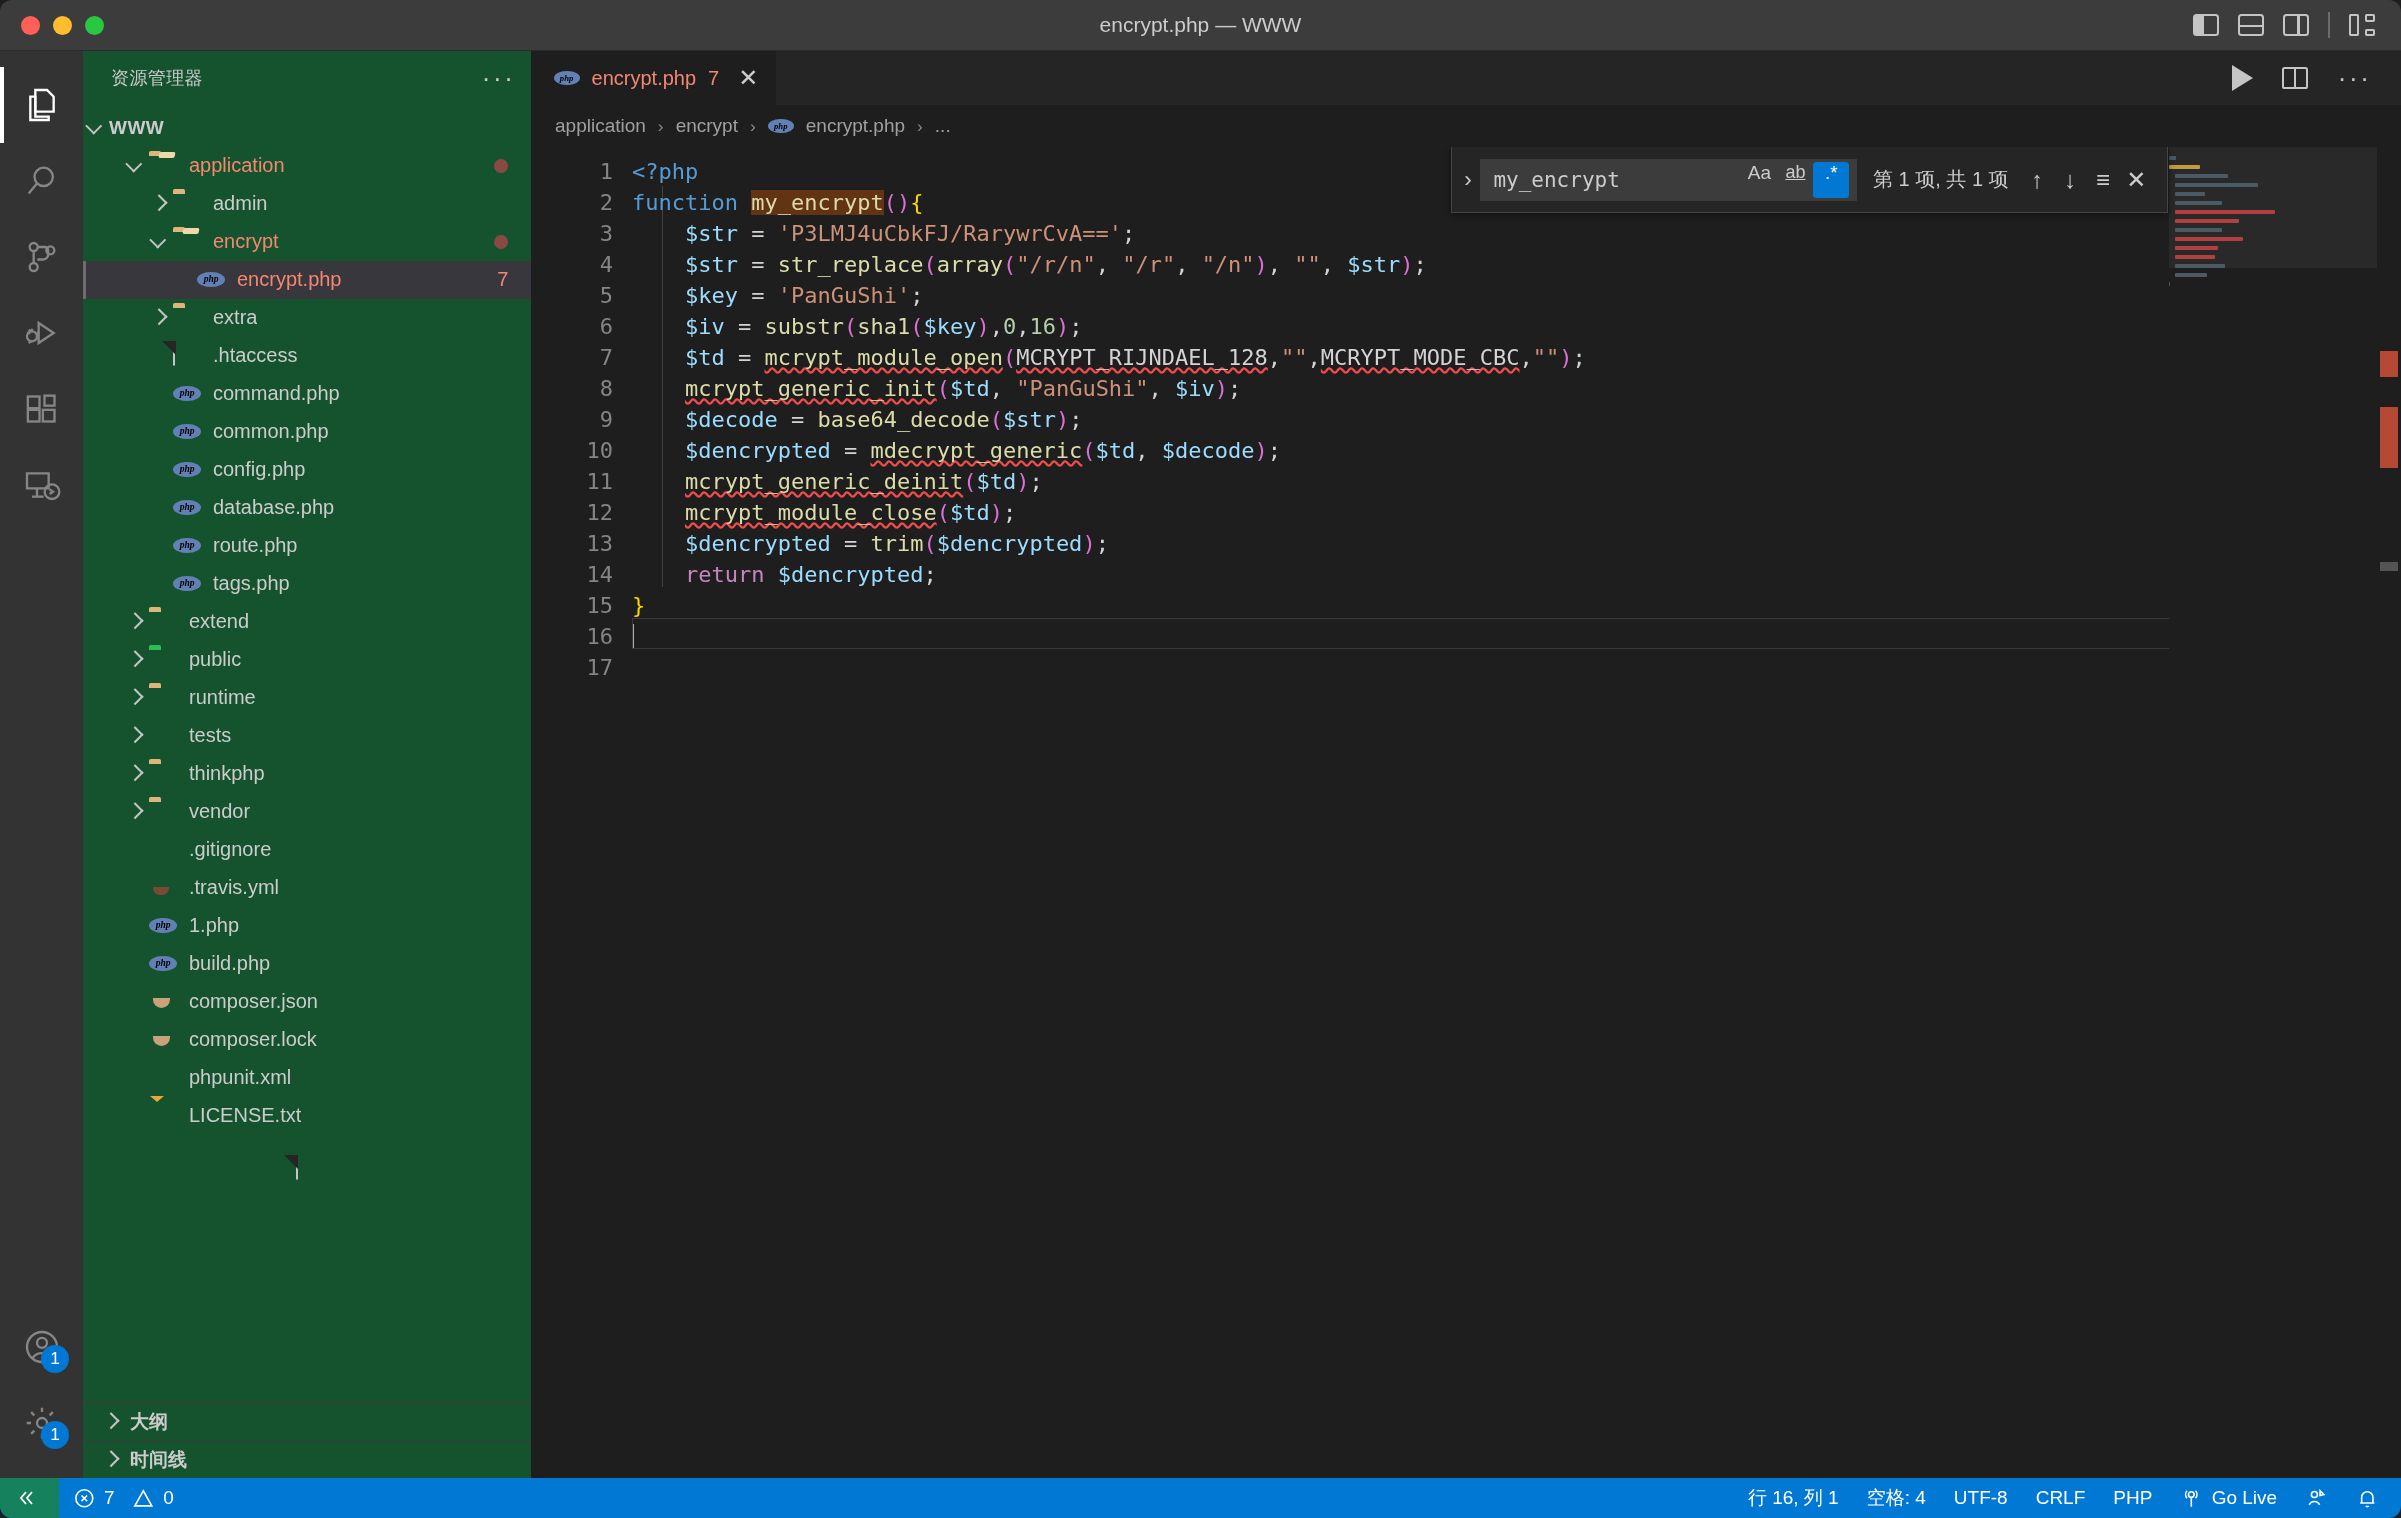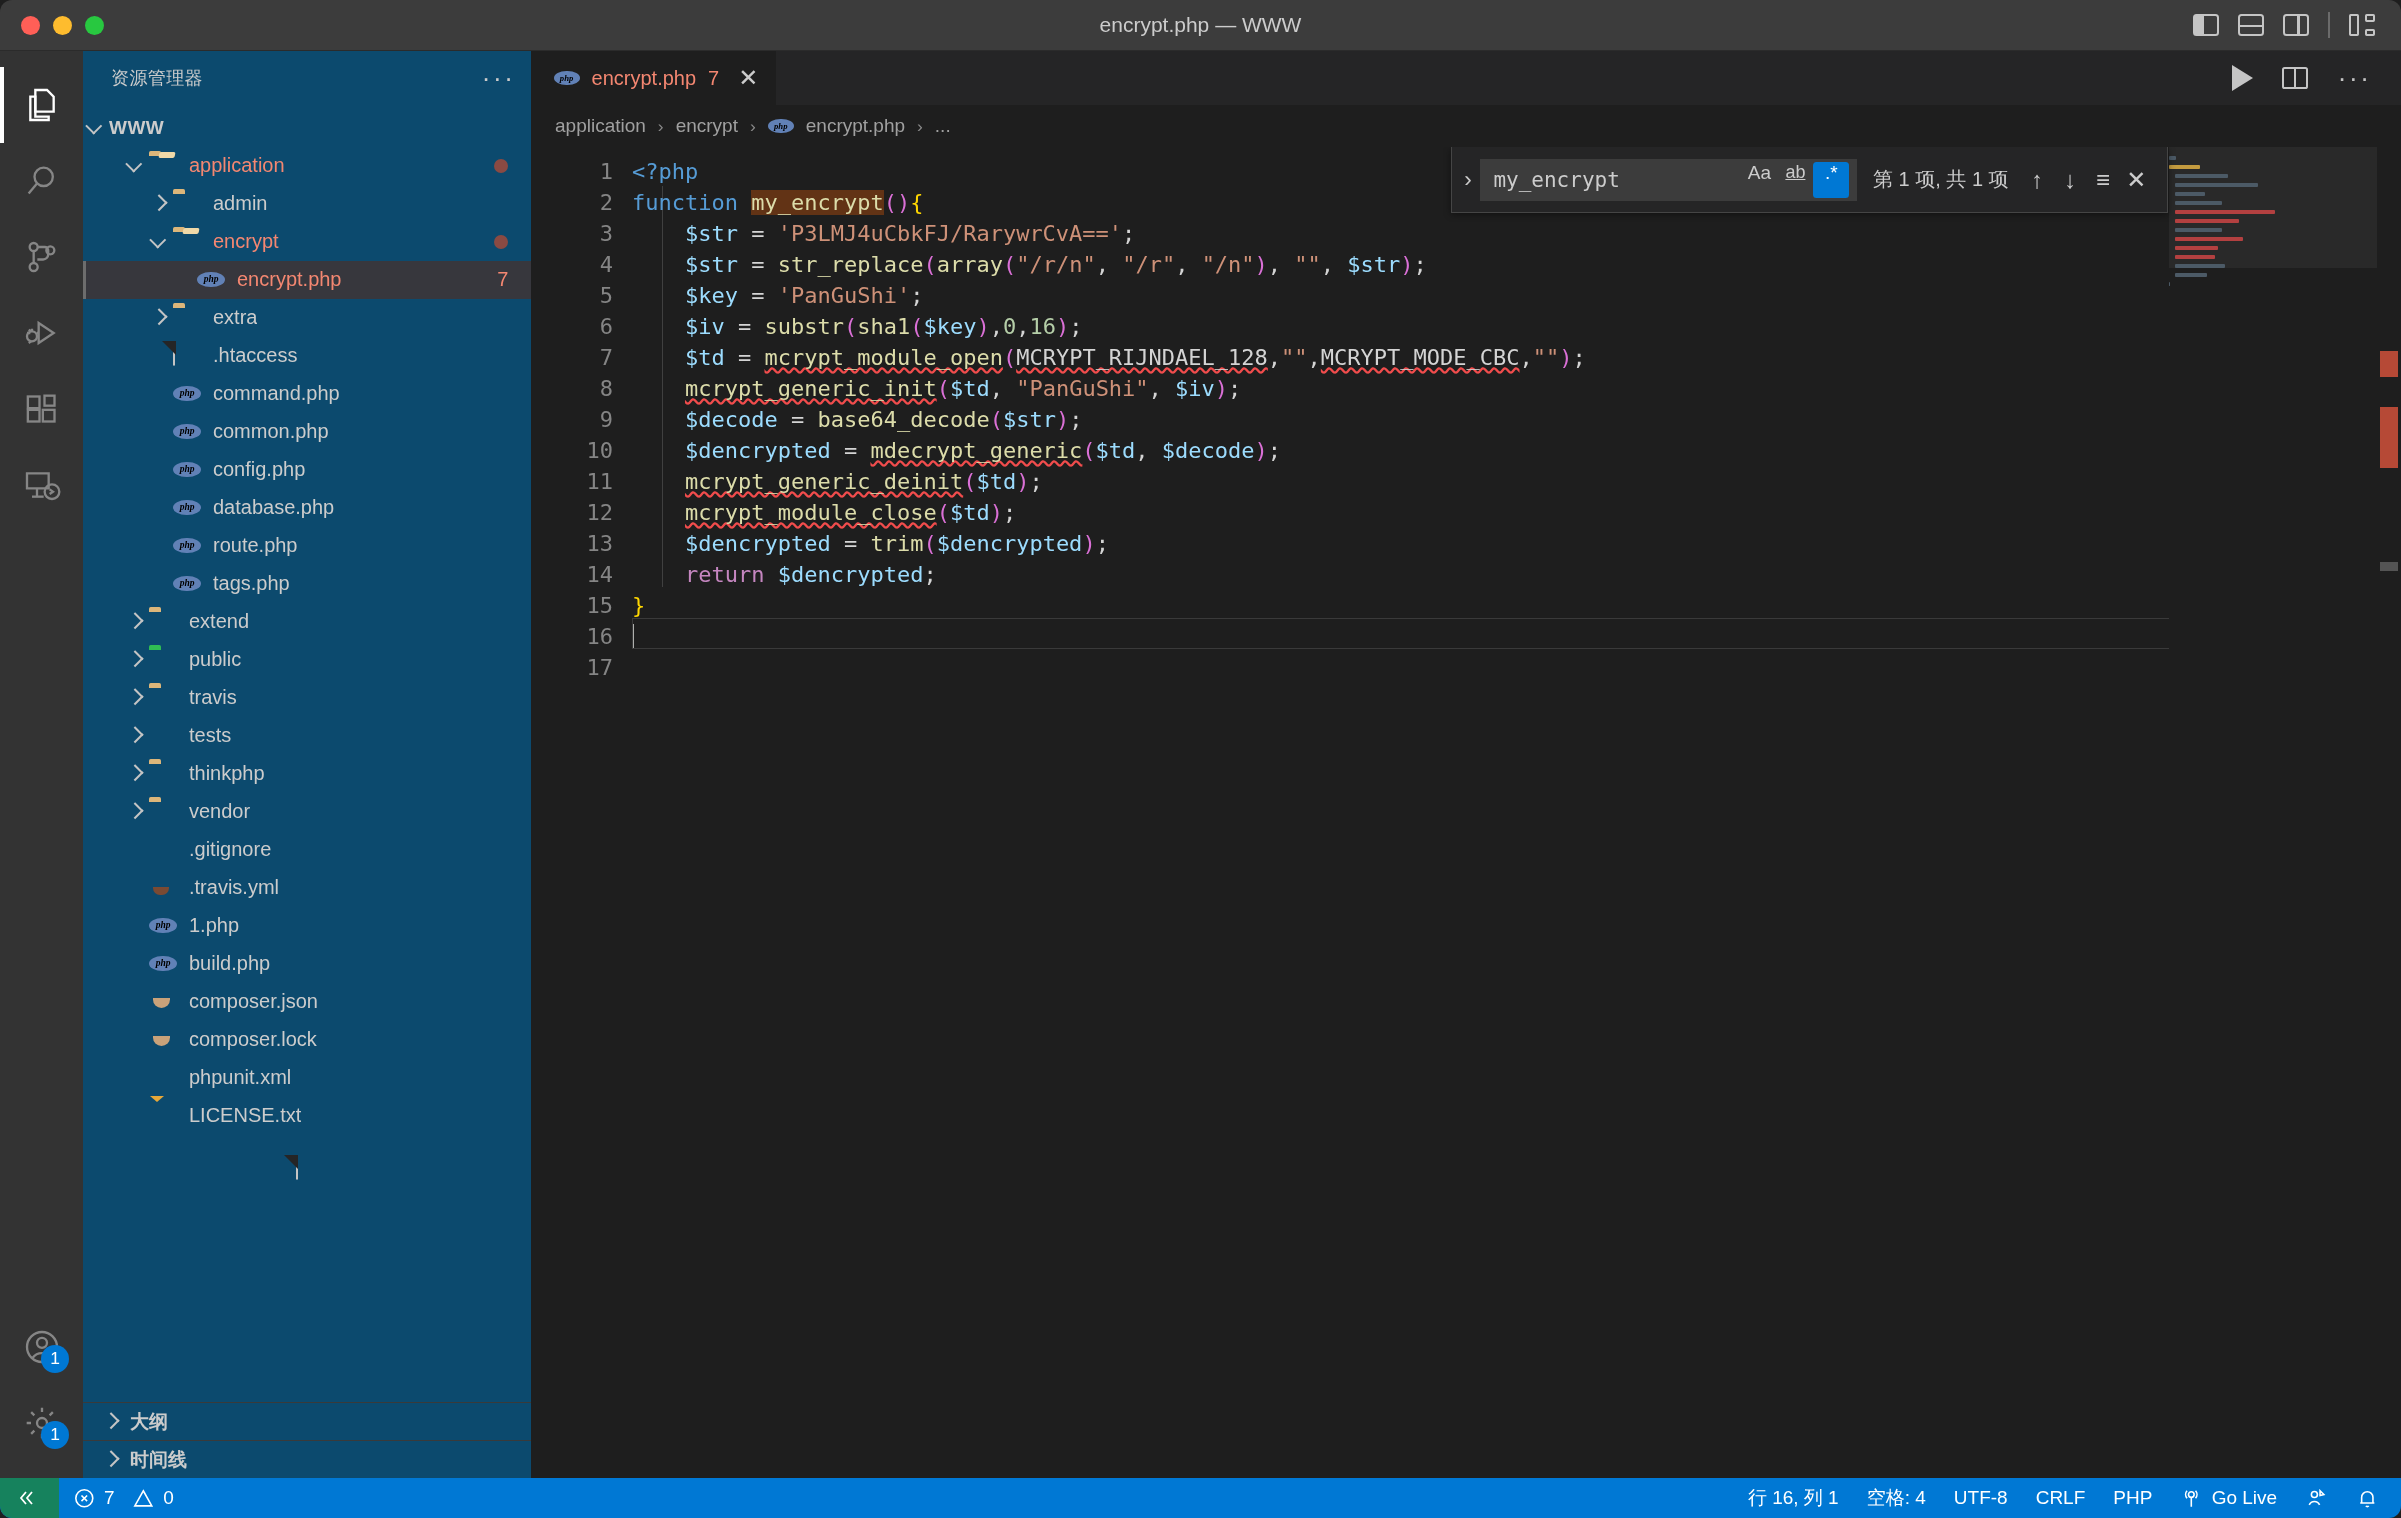--- a/index.html
+++ b/index.html
@@ -58,21 +58,21 @@
   .act-spacer{flex:1;}
   .badge{
     position:absolute; right:14px; bottom:12px;
     background:#0078d4; color:#fff; font-size:17.4px; line-height:1;
     min-width:28px; height:28px; border-radius:14px;
     display:flex; align-items:center; justify-content:center; font-weight:400;
   }
 
   
   .sidebar{
-    width:448px; flex:0 0 448px; background:#0c4a6e;
+    width:448px; flex:0 0 448px; background:#14532d;
     display:flex; flex-direction:column; min-height:0;
   }
   .sb-header{
     height:54px; display:flex; align-items:center; padding:0 15.6px 0 28px;
     color:#cccccc; font-size:18px; letter-spacing:0.4px; flex:0 0 54px;
   }
   .sb-header .dots{ margin-left:auto; color:#cccccc; font-size:26px; line-height:10.4px; letter-spacing:2.6px; }
   .tree{ flex:1; overflow:hidden; padding-top:3.5px;}
   .row{
     height:38px; display:flex; align-items:center; color:#cccccc; font-size:20px;
@@ -409,21 +409,21 @@
               <span class="lbl">extend</span>
             </div>
             <div class="row" style="padding-left: 40px;">
               <span class="chev"></span>
               <span class="ico"><span class="green-ico"></span></span>
               <span class="lbl">public</span>
             </div>
             <div class="row" style="padding-left: 40px;">
               <span class="chev"></span>
               <span class="ico"><span class="folder"></span></span>
-              <span class="lbl">travis</span>
+              <span class="lbl">runtime</span>
             </div>
             <div class="row" style="padding-left: 40px;">
               <span class="chev"></span>
               <span class="ico"><span class="test-ico"></span></span>
               <span class="lbl">tests</span>
             </div>
             <div class="row" style="padding-left: 40px;">
               <span class="chev"></span>
               <span class="ico"><span class="folder"></span></span>
               <span class="lbl">thinkphp</span>

